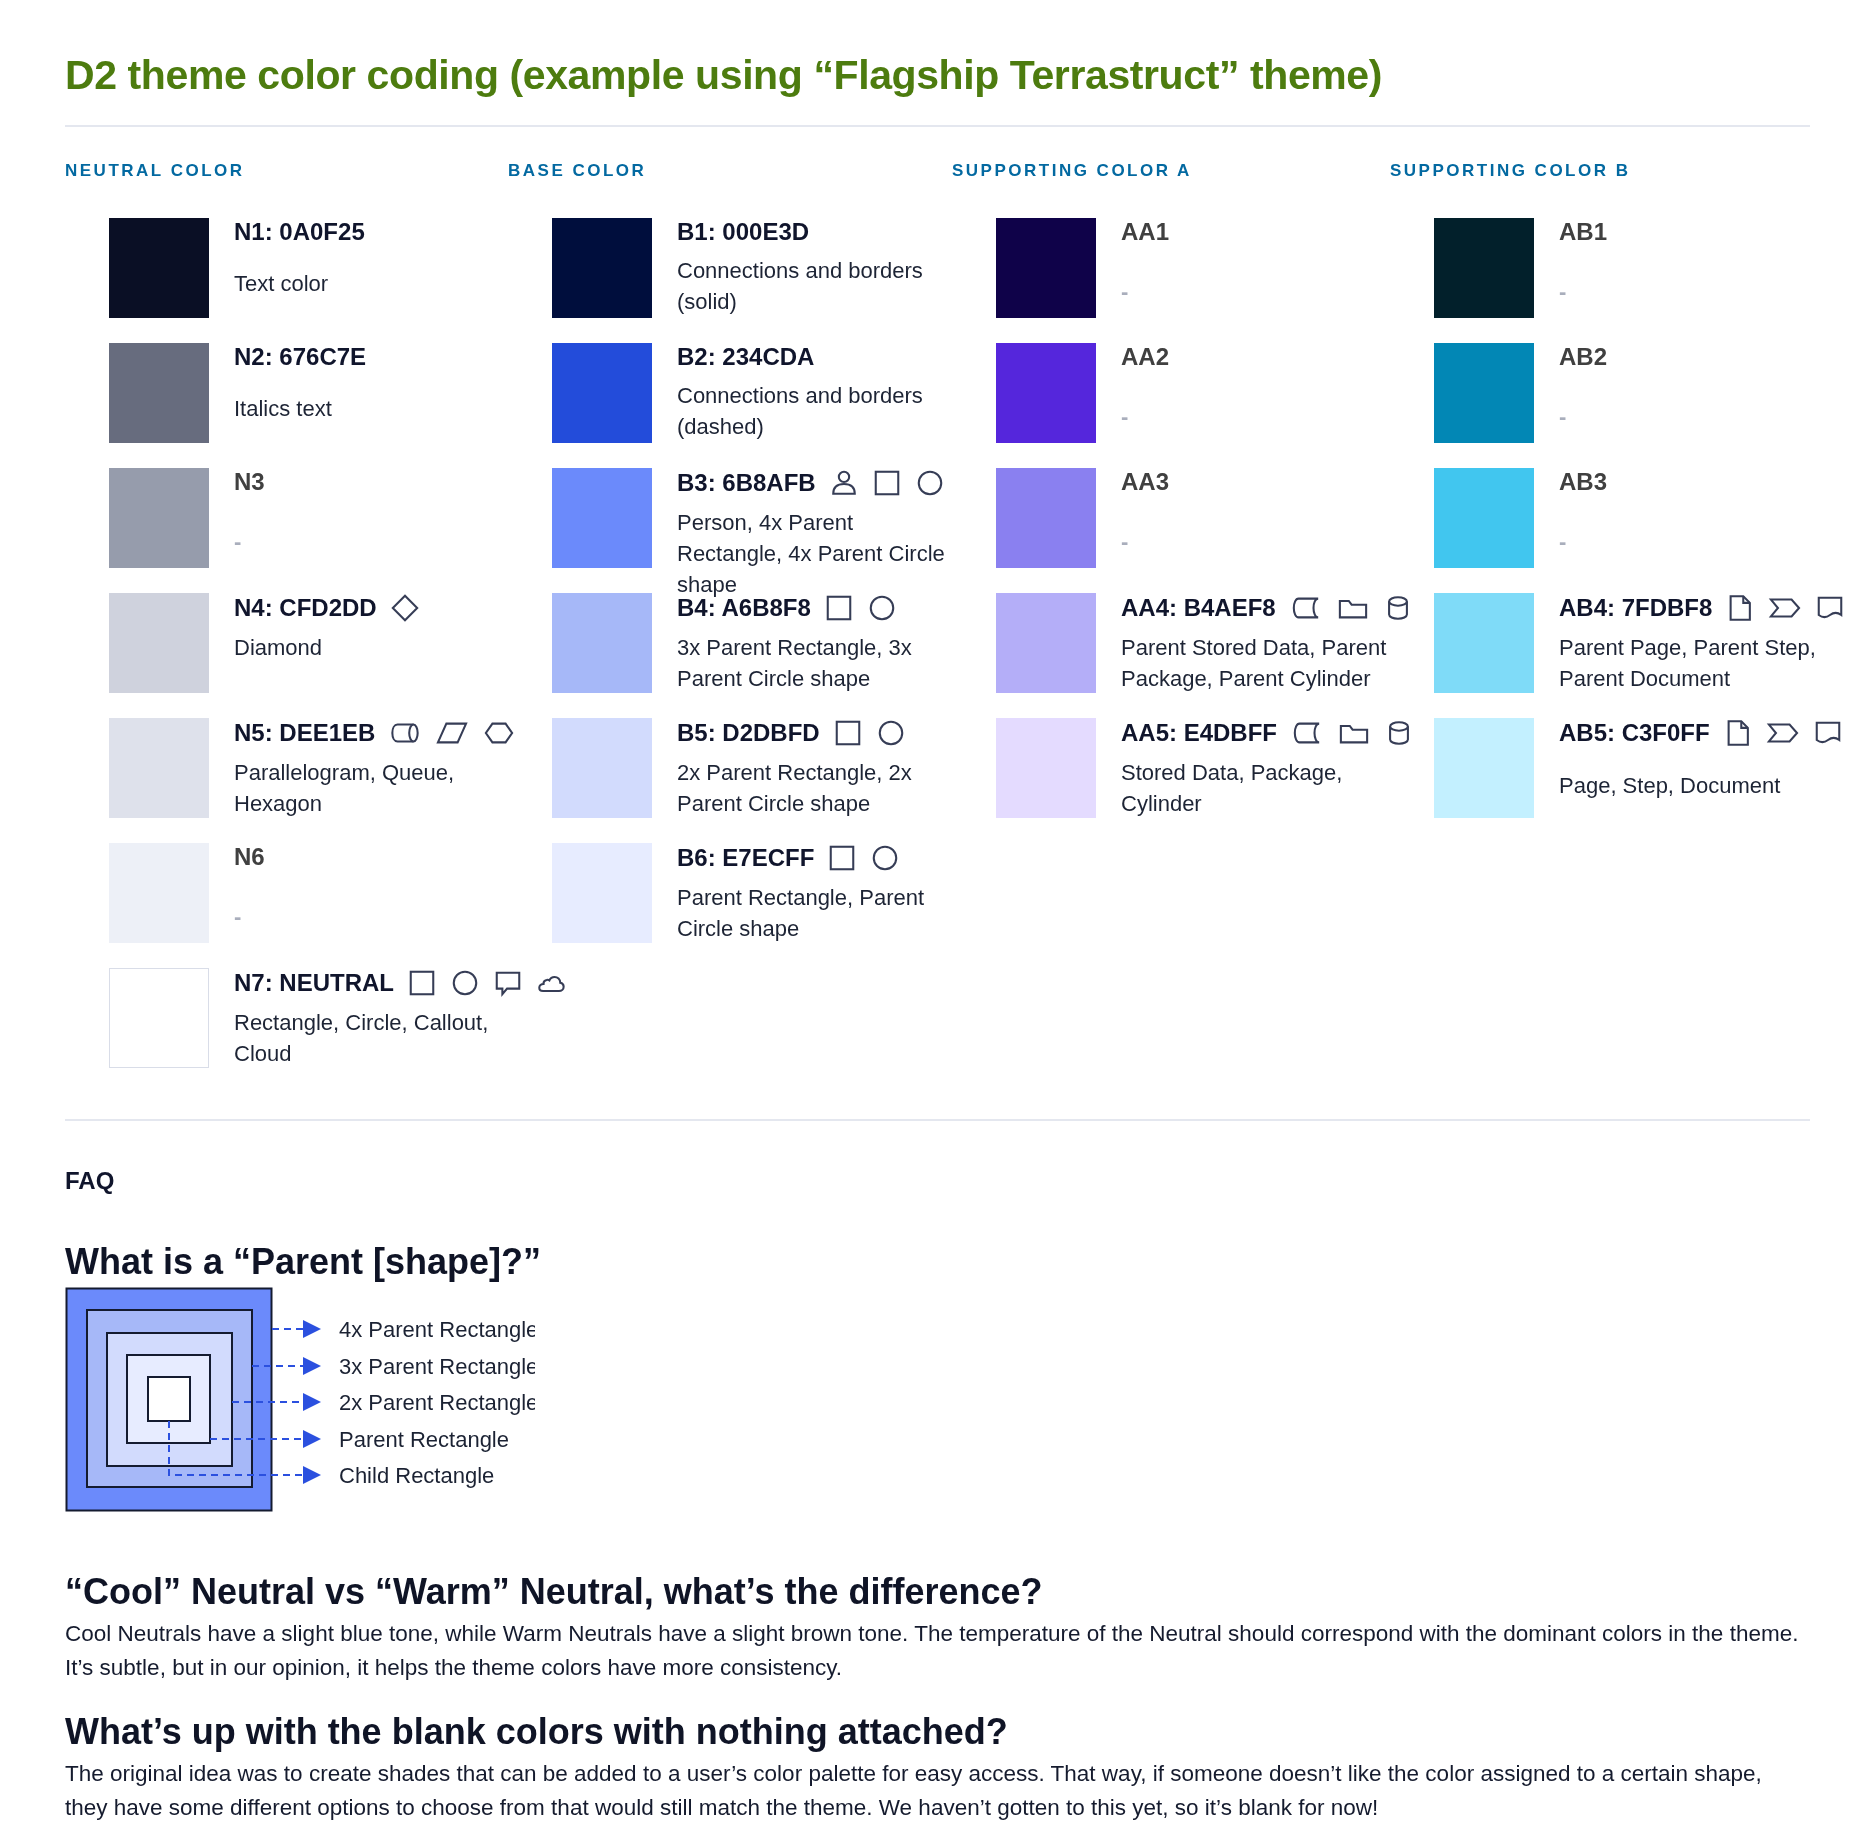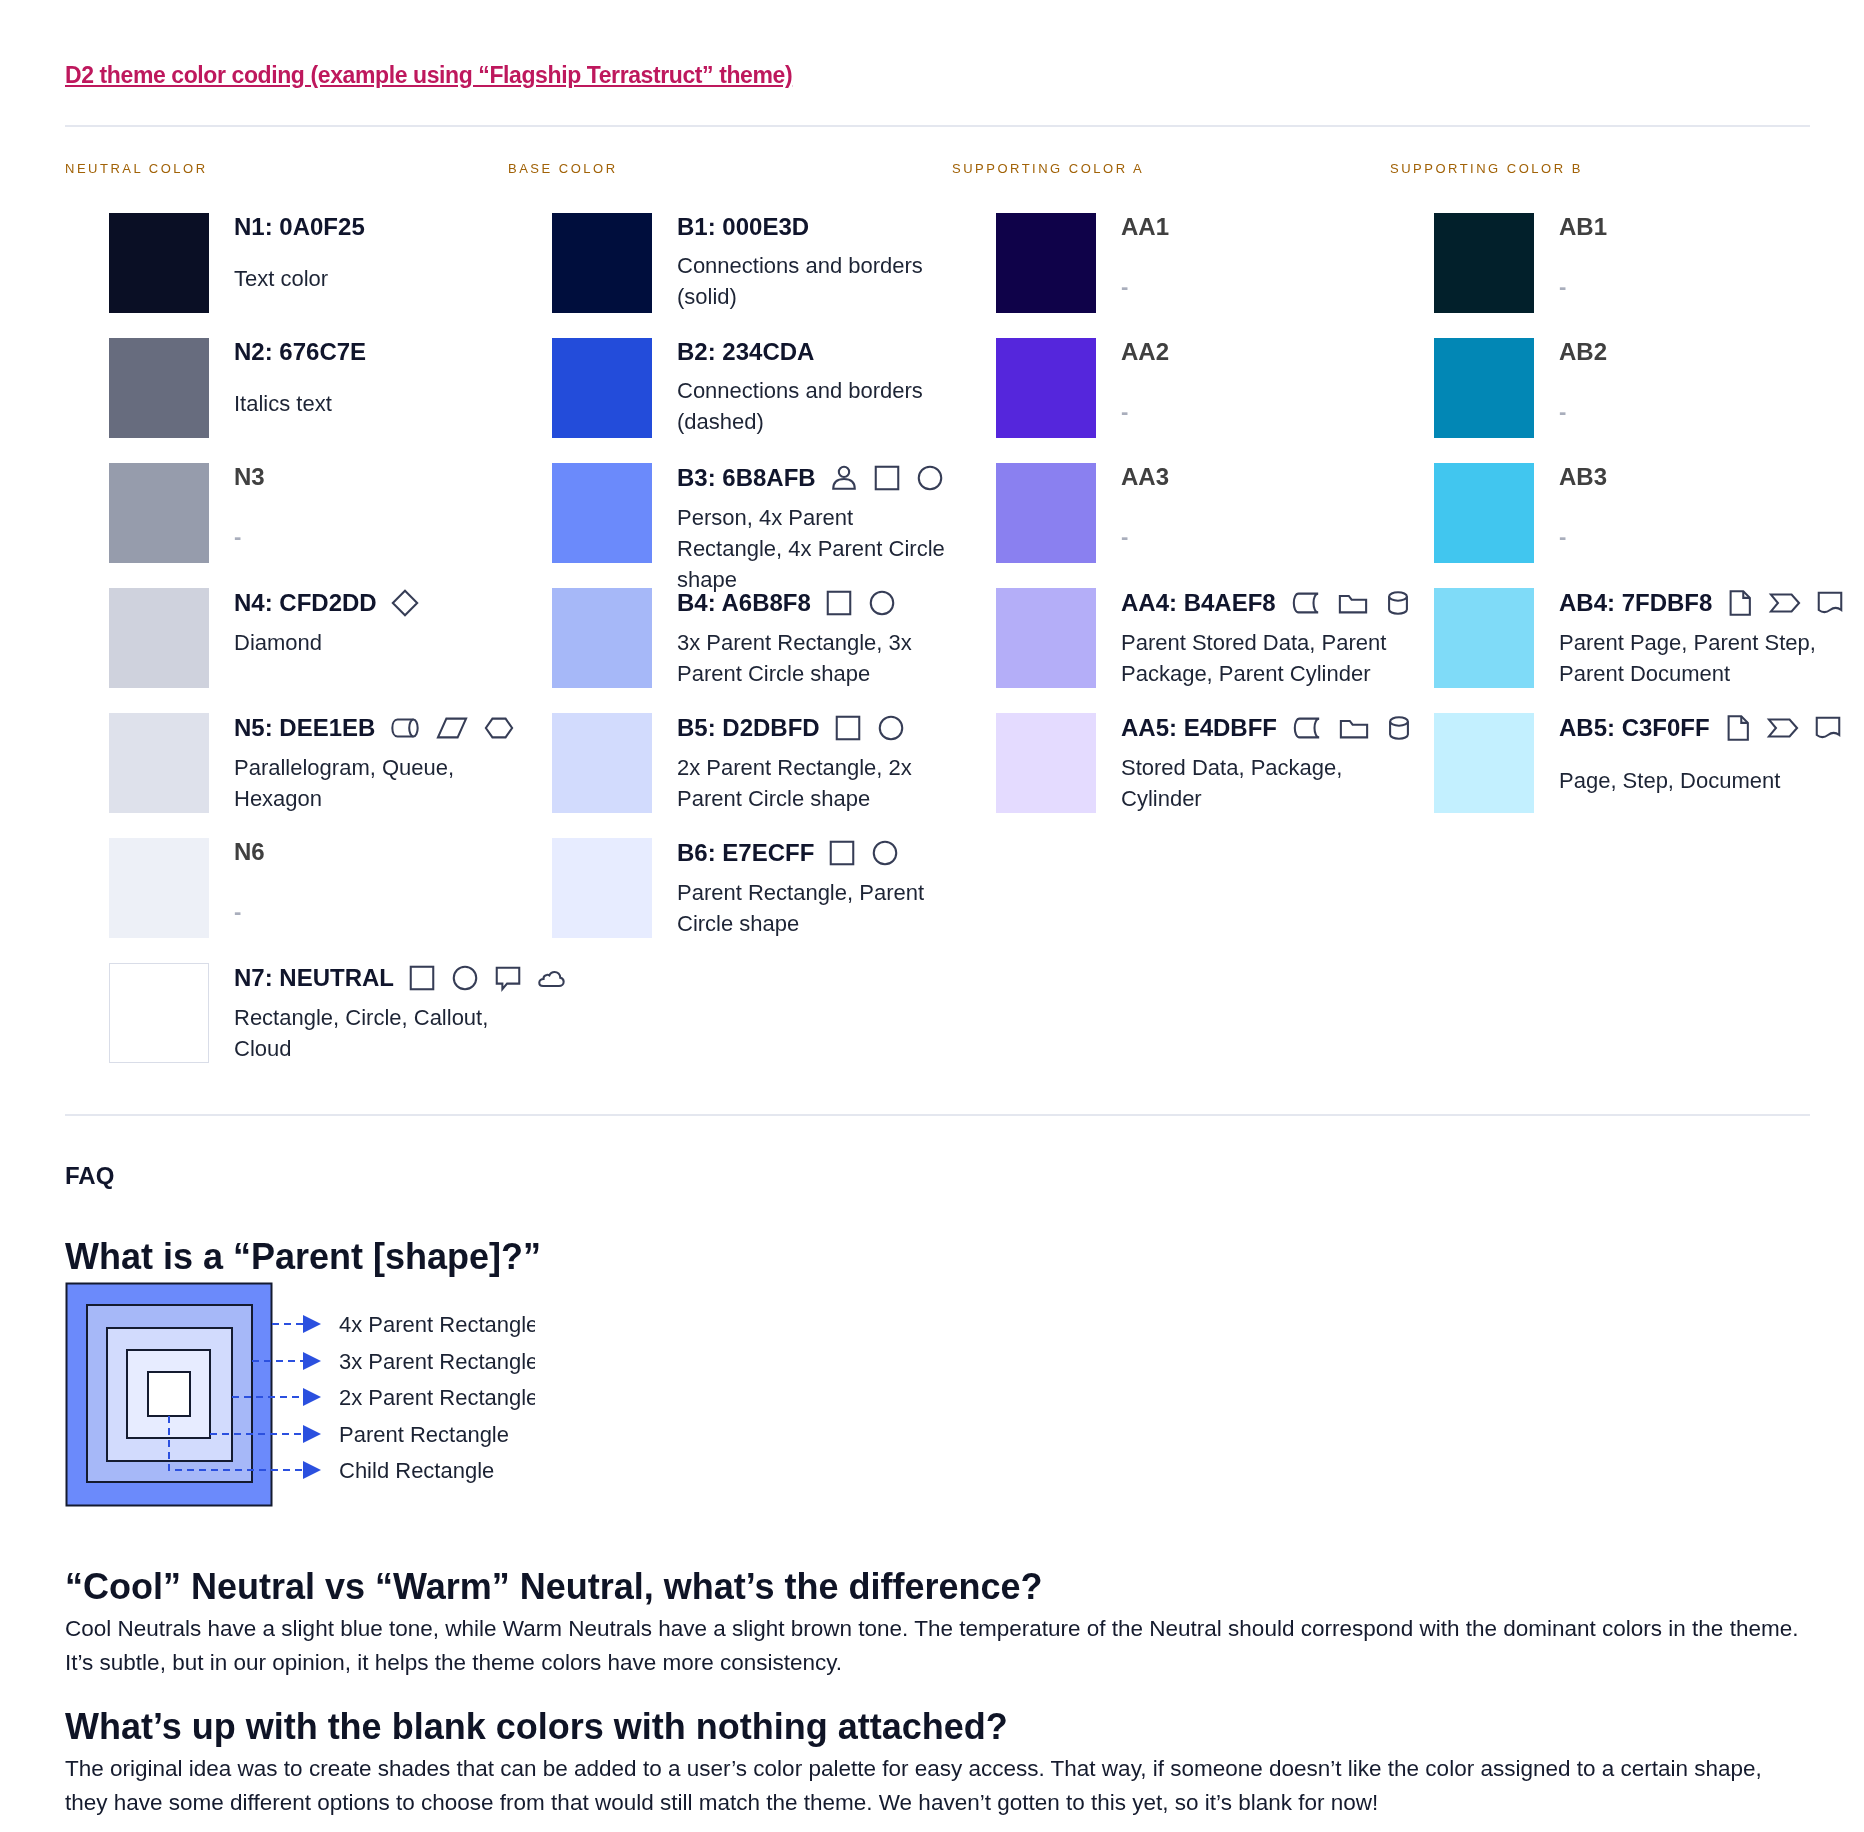--- a/index.html
+++ b/index.html
@@ -1,25 +1,25 @@
 <!DOCTYPE html>
 <html><head>
 <meta charset="utf-8">
 <style>
   * { margin:0; padding:0; box-sizing:border-box; }
   html,body { width:1864px; height:1832px; background:#ffffff; overflow:hidden;
     font-family:"Liberation Sans","DejaVu Sans",sans-serif; color:#10152C; }
   .container { padding:55px 54px 0 65px; }
 
-  .title { font-size:23px; font-weight:700; letter-spacing:-0.4px; line-height:40px; color:#be185d;text-decoration:underline; }
+  .title { font-size:41px; font-weight:700; letter-spacing:-0.4px; line-height:40px; color:#4d7c0f; }
   .rule { border:none; border-top:2px solid #E4E7EF; margin-top:30px; }
   .rule2 { border:none; border-top:2px solid #E4E7EF; margin-top:26px; }
 
   .grid { display:grid; grid-template-columns:443px 444px 438px auto; margin-top:34px; }
-  .colhead { font-size:13px; font-weight:400; letter-spacing:2.5px; color:#a16207; }
+  .colhead { font-size:17px; font-weight:700; letter-spacing:2.5px; color:#0369a1; }
   .swgrid { display:grid; grid-template-columns:443px 444px 438px auto; margin-top:37px; }
 
   .row { display:flex; height:100px; margin-bottom:25px;margin-left:44px; }
   .sw { width:100px; height:100px; flex:0 0 100px; }
   .sw.bordered { border:1px solid #D9DDE8; }
   .info { margin-left:25px; flex:1; min-width:0; }
   .lblrow { display:flex; align-items:center; gap:13px; }
   .lbl { font-size:24px; font-weight:700; color:#10152C; white-space:nowrap; }
   .desc { font-size:22px; line-height:31px; color:#1D2435; margin-top:9px; max-width:300px; }
   .row.blank .lbl { color:#404040;text-align:right; }

